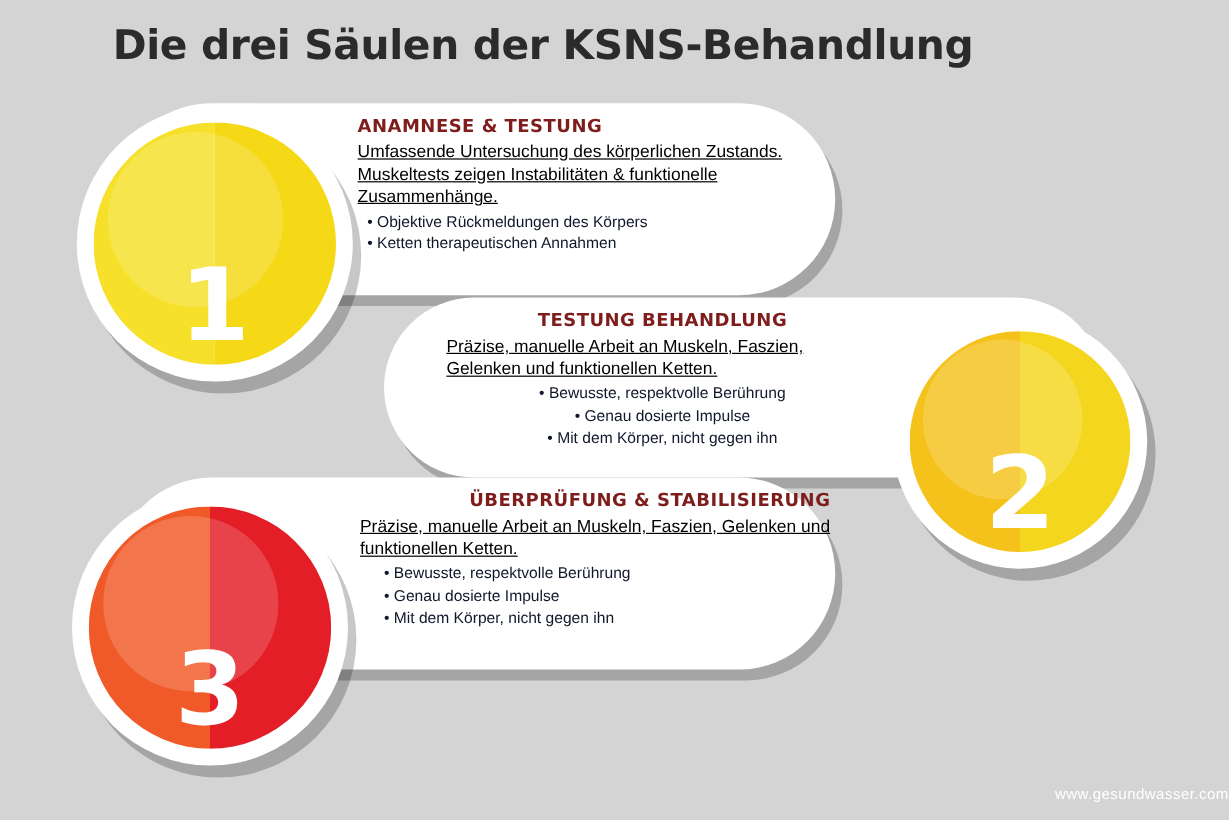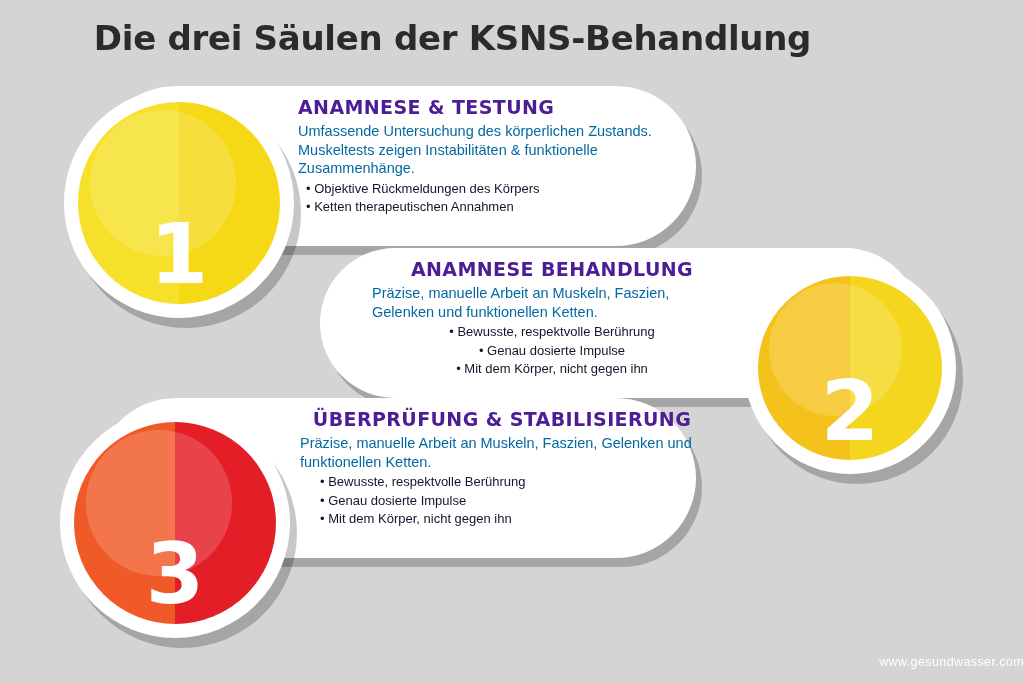--- a/index.html
+++ b/index.html
@@ -117,29 +117,30 @@
 
   
   .block {
     position: absolute;
     color: #231f20;
   }
   .block h2 {
     margin: 0 0 4px 0;
     font-family: "DejaVu Sans", sans-serif;
     font-weight: bold;
-    font-size: 19px;
+    font-size: 15px;
     letter-spacing: 0.4px;
-    color: #4c1d95;
+    color: #7f1d1d;
   }
   .block p {
     margin: 0;
     font-size: 14.5px;
     line-height: 1.28;
-    color: #0369a1;
+    color: #000000;
+    text-decoration: underline;
   }
   .block ul {
     margin: 2px 0 0 0;
     padding: 0;
     list-style: none;
   }
   .block ul li {
     font-size: 13px;
     line-height: 1.42;
     color: #0f172a;
@@ -162,21 +163,21 @@
     text-align: center;
   }
   .block-2 p { text-align: left; }
   .block-2 ul { text-align: center; }
 
   .block-3 {
     left: 300px;
     top: 408px;
     width: 392px;
   }
-  .block-3 h2 { text-align: center; margin-left: 12px; }
+  .block-3 h2 { text-align: right; margin-left: 12px; }
   .block-3 ul { margin-left: 20px; }
 
   .footer {
     position: absolute;
     left: 0;
     bottom: 14px;
     width: 1024px;
     text-align: right;
     font-size: 12.5px;
     color: #ffffff;
@@ -226,21 +227,21 @@
   <div class="block block-1">
     <h2>ANAMNESE &amp; TESTUNG</h2>
     <p>Umfassende Untersuchung des körperlichen Zustands. Muskeltests zeigen Instabilitäten &amp; funktionelle Zusammenhänge.</p>
     <ul>
       <li>Objektive Rückmeldungen des Körpers</li>
       <li>Ketten therapeutischen Annahmen</li>
     </ul>
   </div>
 
   <div class="block block-2">
-    <h2>ANAMNESE BEHANDLUNG</h2>
+    <h2>TESTUNG BEHANDLUNG</h2>
     <p>Präzise, manuelle Arbeit an Muskeln, Faszien, Gelenken und funktionellen Ketten.</p>
     <ul>
       <li>Bewusste, respektvolle Berührung</li>
       <li>Genau dosierte Impulse</li>
       <li>Mit dem Körper, nicht gegen ihn</li>
     </ul>
   </div>
 
   <div class="block block-3">
     <h2>ÜBERPRÜFUNG &amp; STABILISIERUNG</h2>

